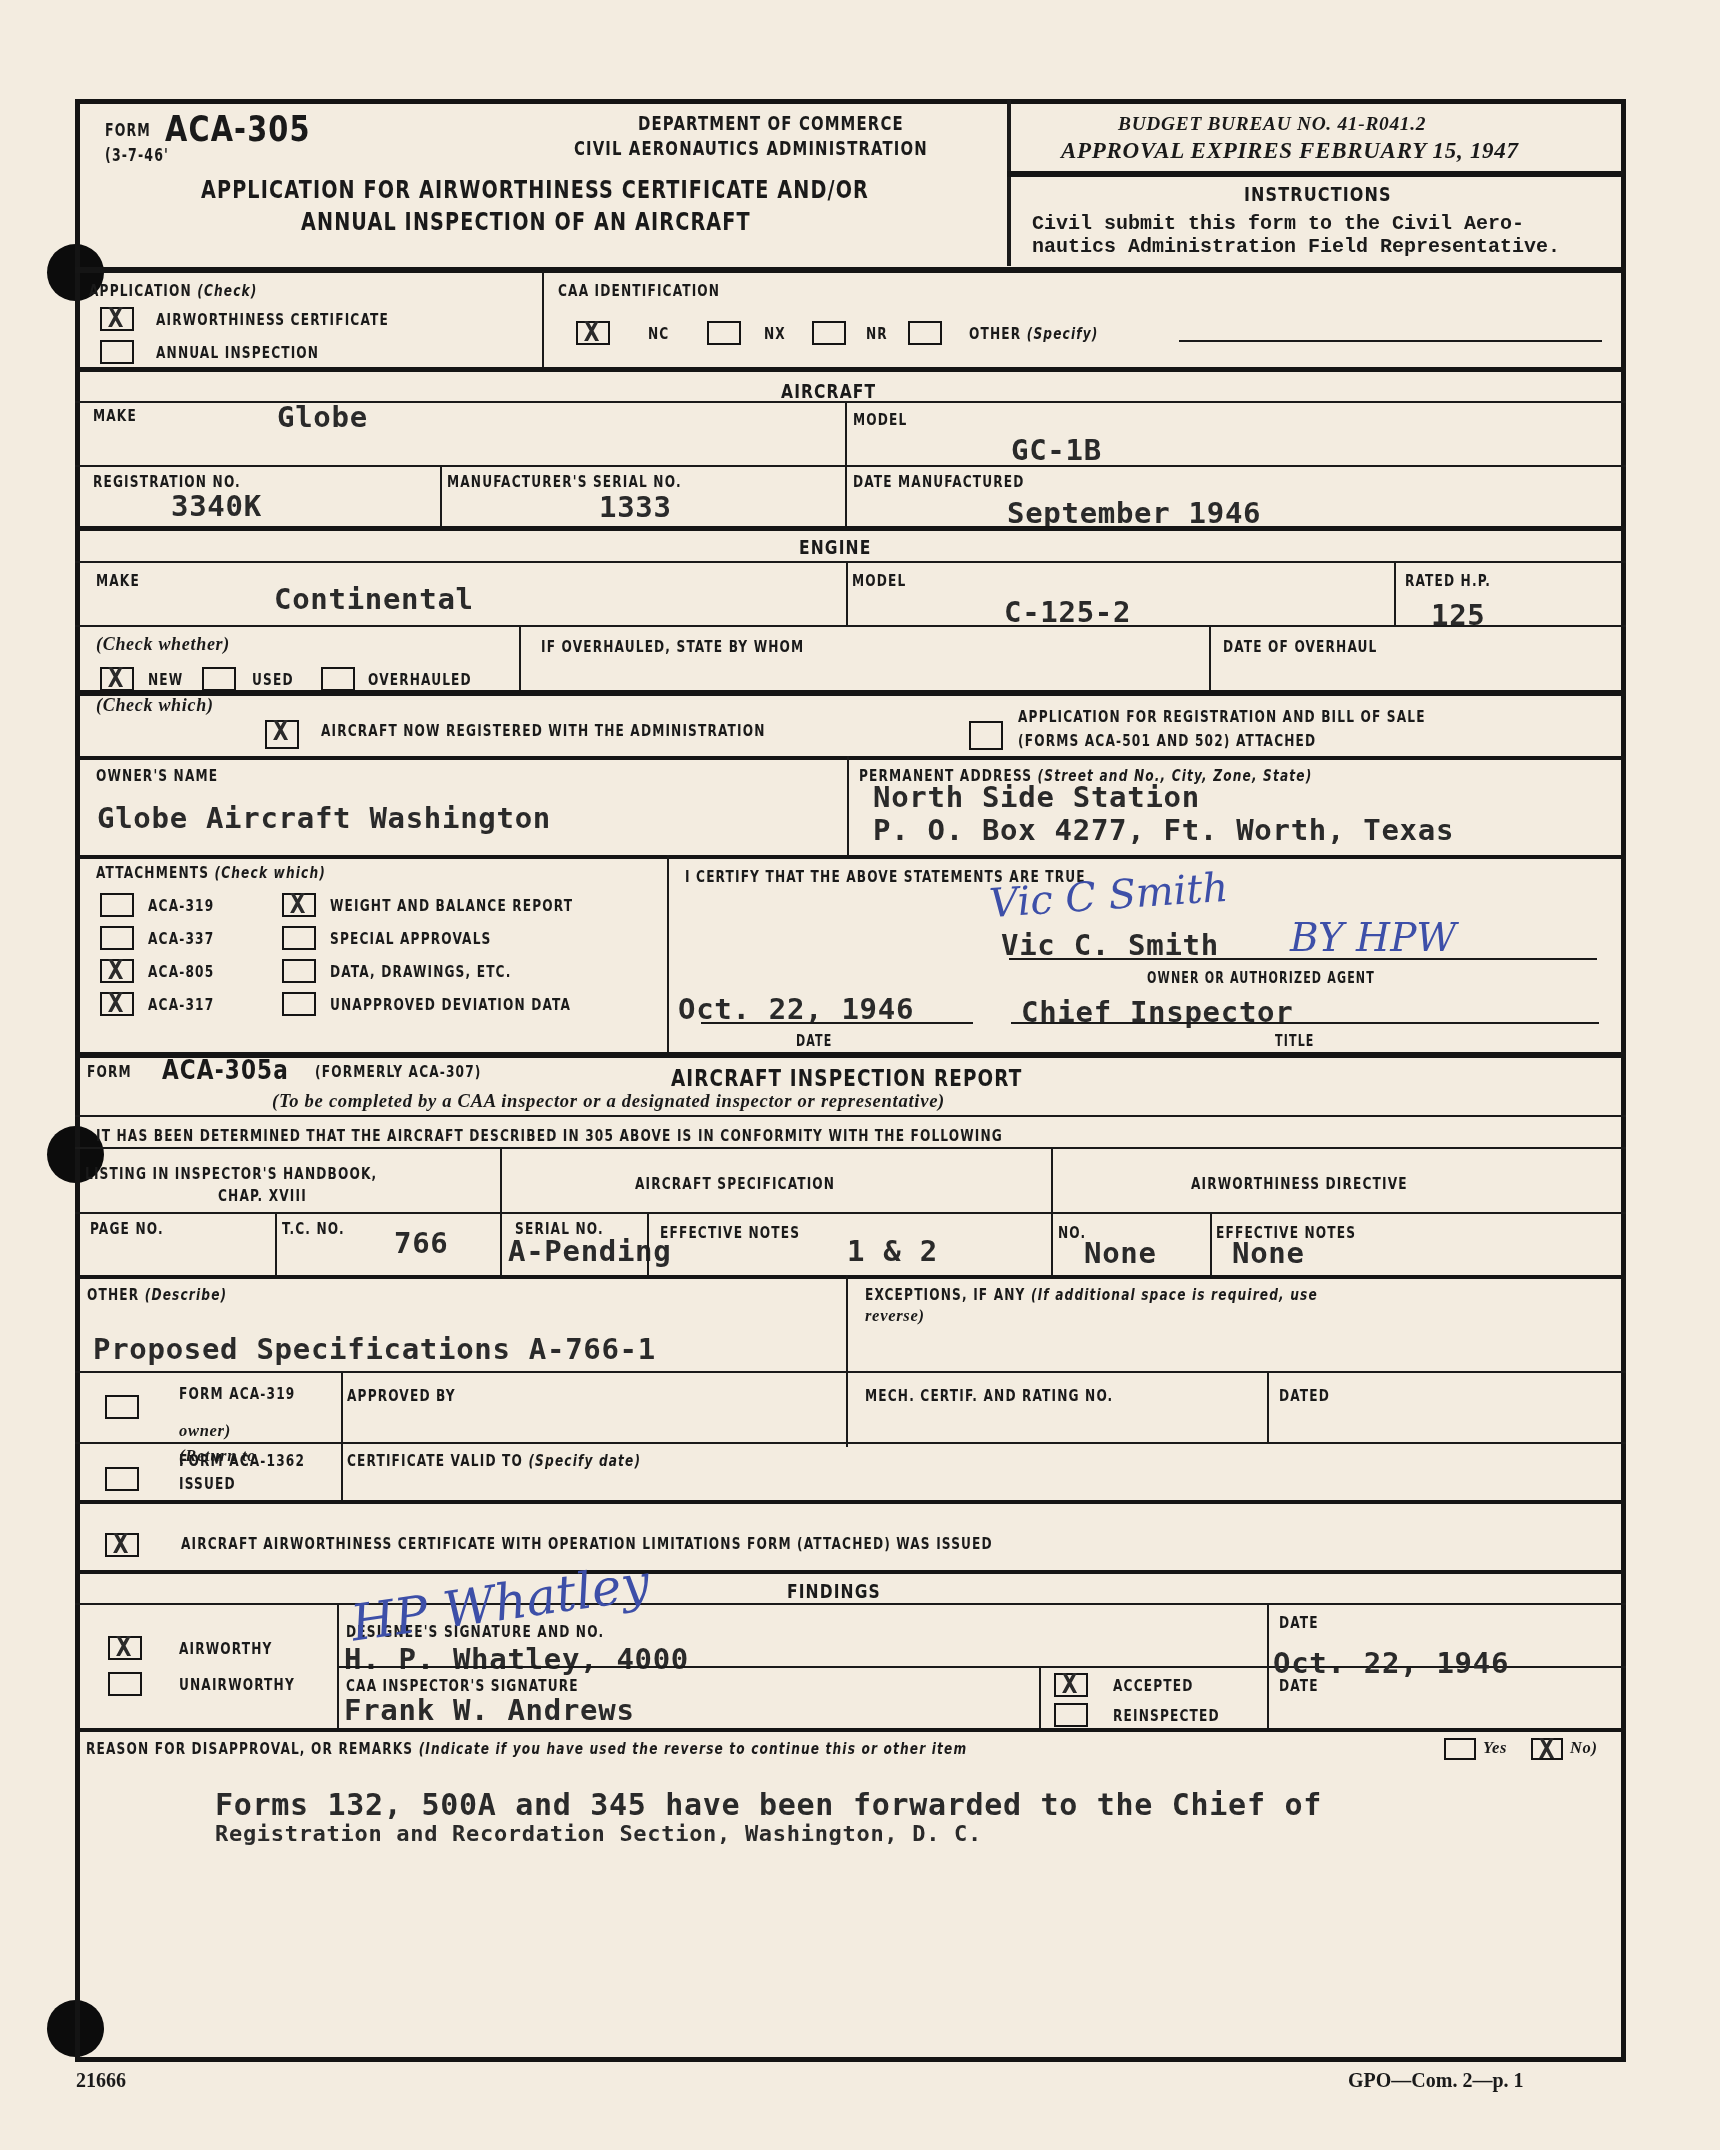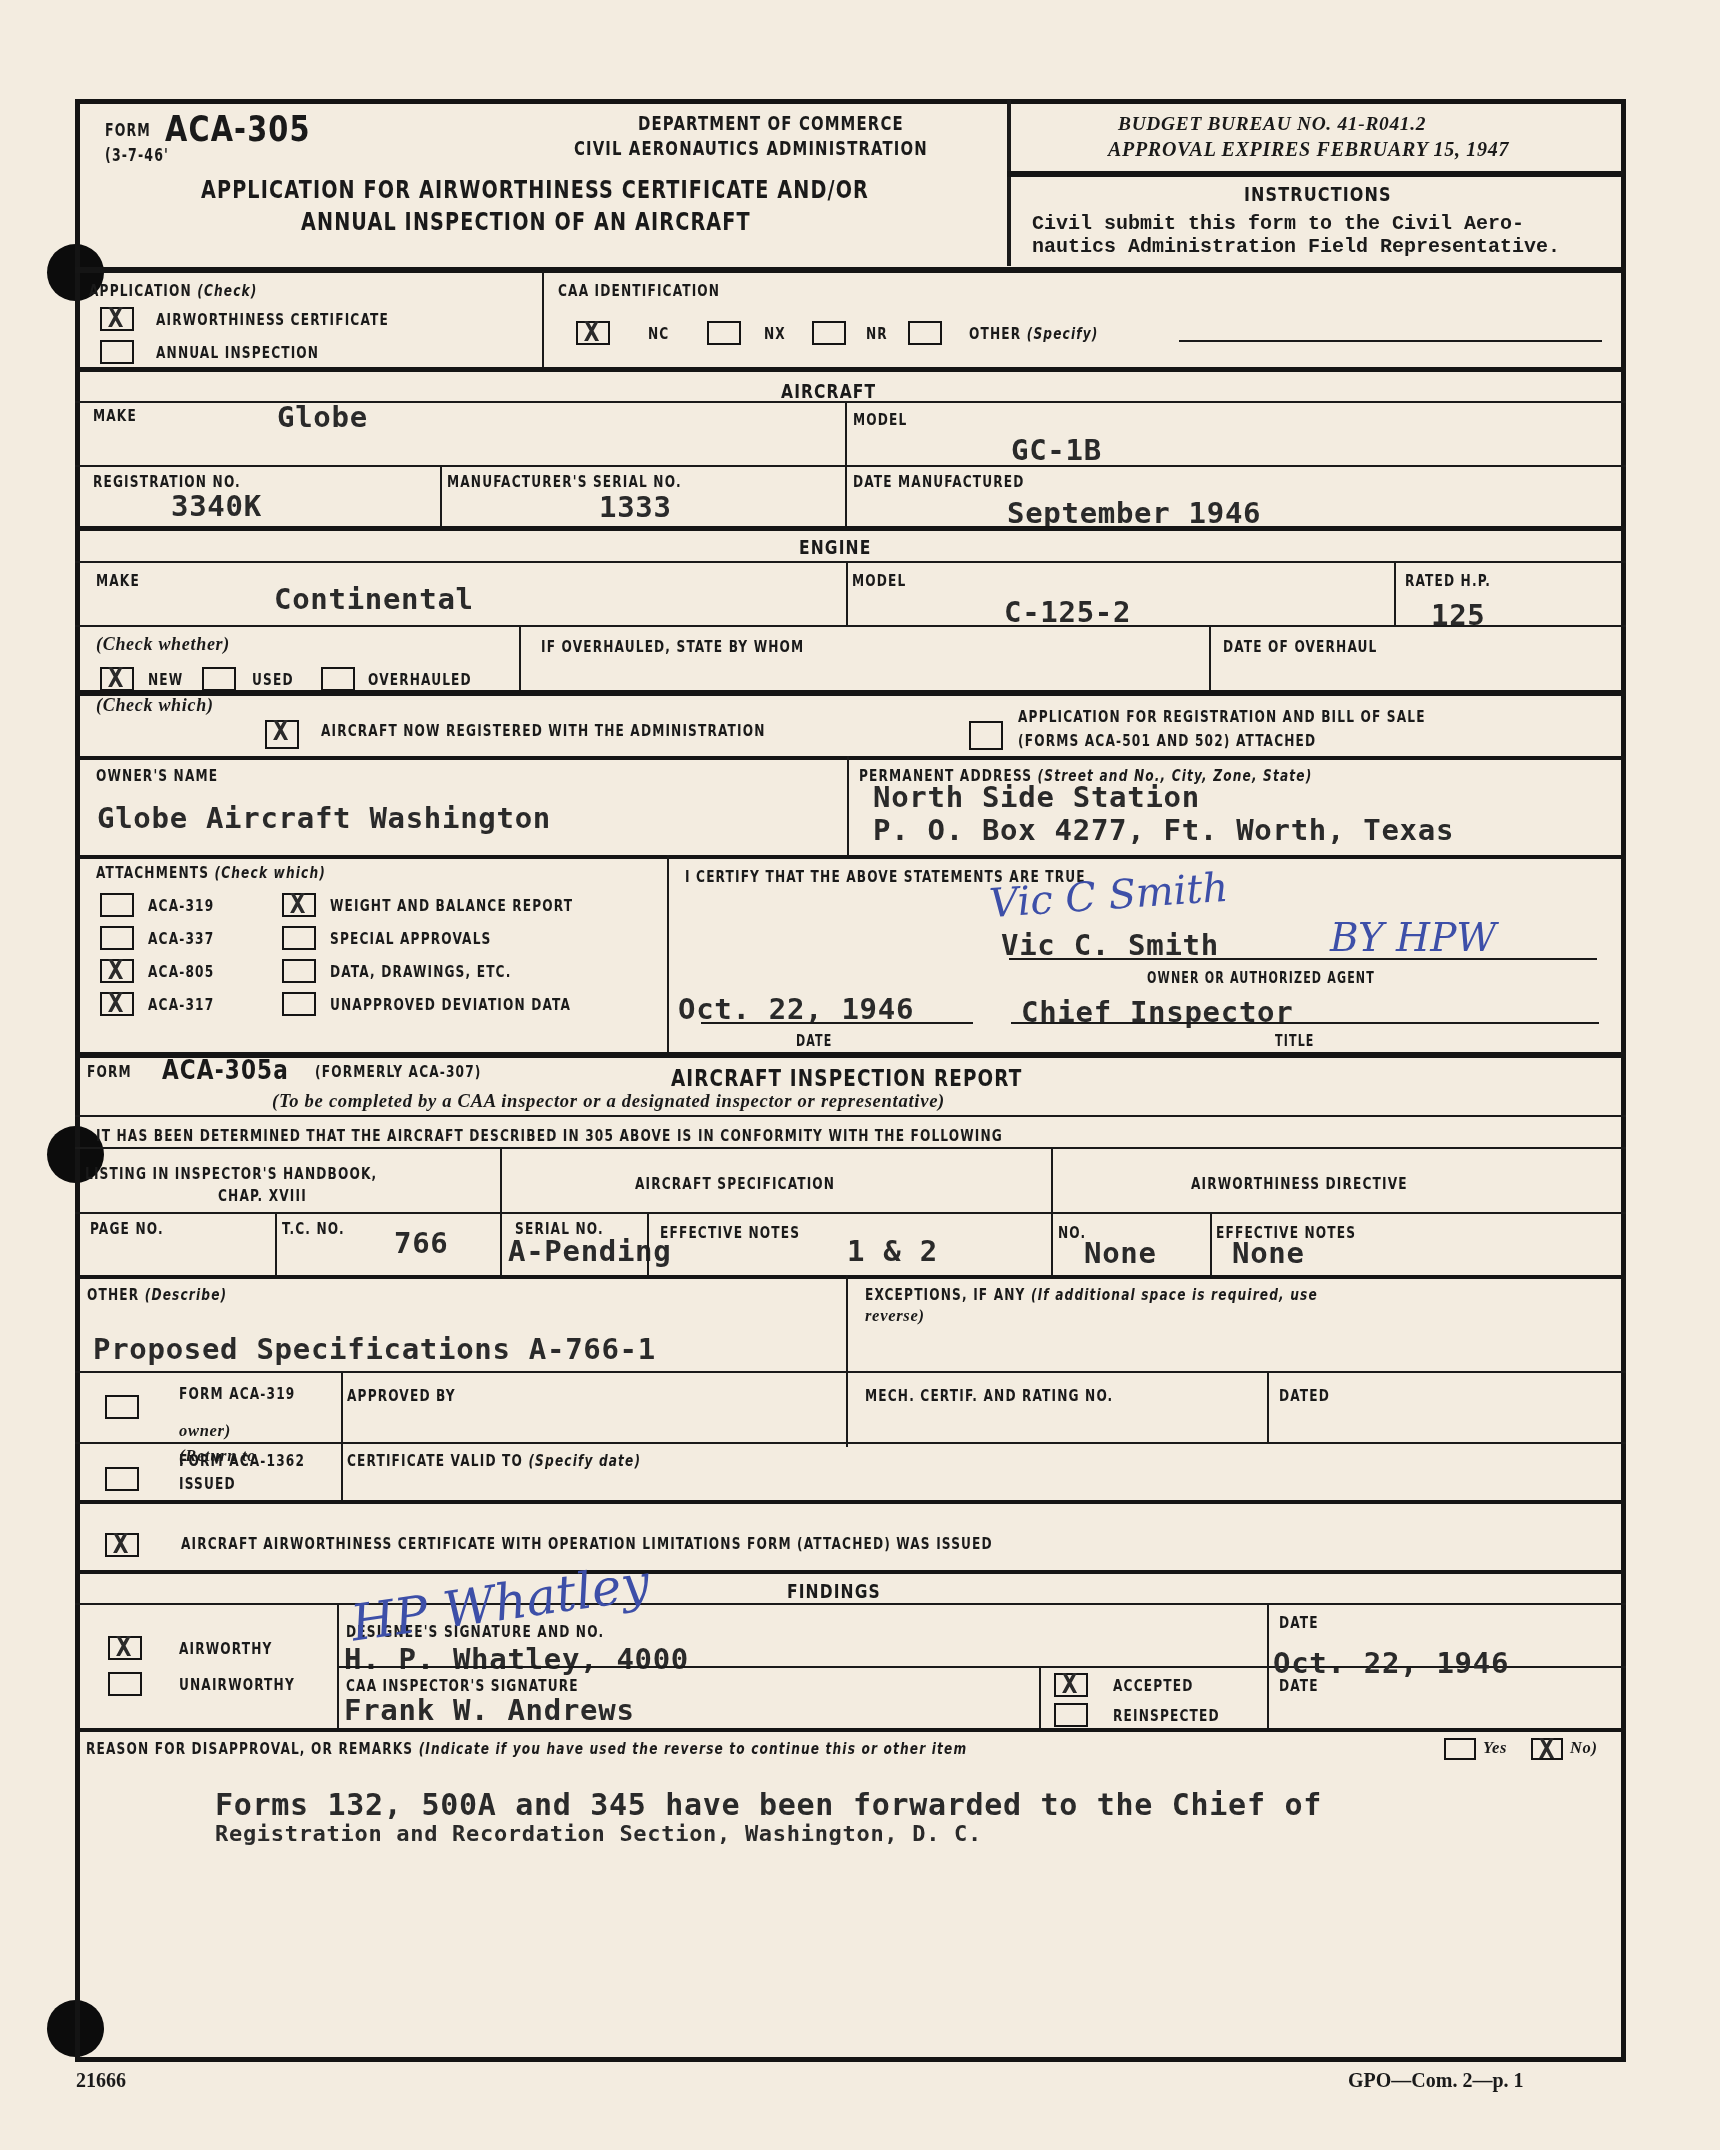--- a/index.html
+++ b/index.html
@@ -34,21 +34,21 @@
   <span class="lbl" style="left:105px;top:145px;font-size:17px;">(3-7-46'</span>
   <span class="hd" style="left:638px;top:113px;font-size:18.6px;">DEPARTMENT OF COMMERCE</span>
   <span class="hd" style="left:574px;top:138px;font-size:18.6px;">CIVIL AERONAUTICS ADMINISTRATION</span>
   <span class="hd" style="left:201px;top:176px;font-size:24px;">APPLICATION FOR AIRWORTHINESS CERTIFICATE AND/OR</span>
   <span class="hd" style="left:301px;top:208px;font-size:24px;">ANNUAL INSPECTION OF AN AIRCRAFT</span>
 </div>
 
 <div class="vl" style="left:1007px;top:100px;height:166px;width:3.6px;"></div>
 <div class="hl" style="left:1007px;top:171px;width:617px;height:5.7px;"></div>
 <span class="itl" style="left:1118px;top:113px;font-size:19.4px;">BUDGET BUREAU NO. 41-R041.2</span>
-<span class="itl" style="left:1061px;top:138px;font-size:20px;margin-left:47px;">APPROVAL EXPIRES  FEBRUARY 15, 1947</span>
+<span class="itl" style="left:1061px;top:138px;font-size:23px;">APPROVAL EXPIRES  FEBRUARY 15, 1947</span>
 <span class="hd" style="left:1244px;top:182px;font-size:20px;">INSTRUCTIONS</span>
 <span class="ser" style="left:1032px;top:212px;font-size:20px;font-family:'Liberation Mono',monospace;">Civil submit this form to the Civil Aero-</span>
 <span class="ser" style="left:1032px;top:235px;font-size:20px;font-family:'Liberation Mono',monospace;">nautics Administration Field Representative.</span>
 
 <div class="hl" style="left:75px;top:267px;width:1551px;height:5.7px;"></div>
 
 <span class="lbl" style="left:89px;top:281px;"><span>APPLICATION</span> <i>(Check)</i></span>
 <div class="cb x" style="left:100px;top:307px;"></div>
 <span class="lbl" style="left:156px;top:310px;">AIRWORTHINESS CERTIFICATE</span>
 <div class="cb" style="left:100px;top:340px;"></div>
@@ -140,21 +140,21 @@
 <span class="lbl" style="left:330px;top:929px;">SPECIAL APPROVALS</span>
 <div class="cb" style="left:282px;top:959px;"></div>
 <span class="lbl" style="left:330px;top:962px;">DATA, DRAWINGS, ETC.</span>
 <div class="cb" style="left:282px;top:992px;"></div>
 <span class="lbl" style="left:330px;top:995px;">UNAPPROVED DEVIATION DATA</span>
 <div class="vl" style="left:667px;top:855px;height:198px;"></div>
 
 <span class="lbl" style="left:685px;top:867px;">I CERTIFY THAT THE ABOVE STATEMENTS ARE TRUE</span>
 <span class="sig" style="left:989px;top:872px;font-size:40px;transform:rotate(-4deg);">Vic C Smith</span>
 <span class="tw" style="left:1001px;top:928px;">Vic C. Smith</span>
-<span class="sig" style="left:1290px;top:915px;font-size:39px;margin-left:40px;">BY HPW</span>
+<span class="sig" style="left:1290px;top:915px;font-size:39px;">BY HPW</span>
 <div class="hlt" style="left:1009px;top:958px;width:588px;"></div>
 <span class="lbl" style="left:1147px;top:969px;font-size:15px;">OWNER OR AUTHORIZED AGENT</span>
 <span class="tw" style="left:678px;top:992px;">Oct. 22, 1946</span>
 <div class="hlt" style="left:701px;top:1022px;width:272px;"></div>
 <span class="lbl" style="left:796px;top:1032px;font-size:15px;">DATE</span>
 <span class="tw" style="left:1021px;top:995px;">Chief Inspector</span>
 <div class="hlt" style="left:1011px;top:1022px;width:588px;"></div>
 <span class="lbl" style="left:1275px;top:1032px;font-size:15px;">TITLE</span>
 <div class="hl" style="left:75px;top:1052px;width:1551px;height:5.7px;"></div>
 

